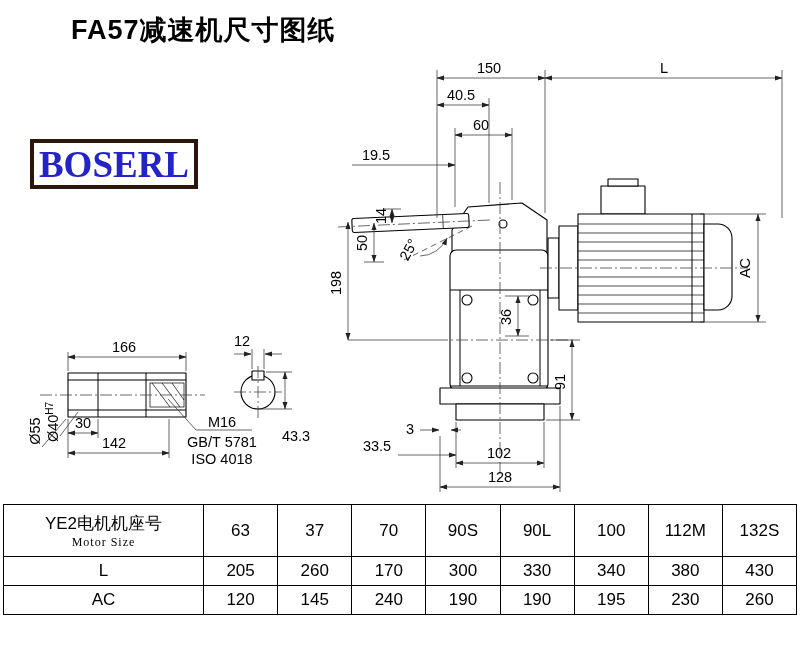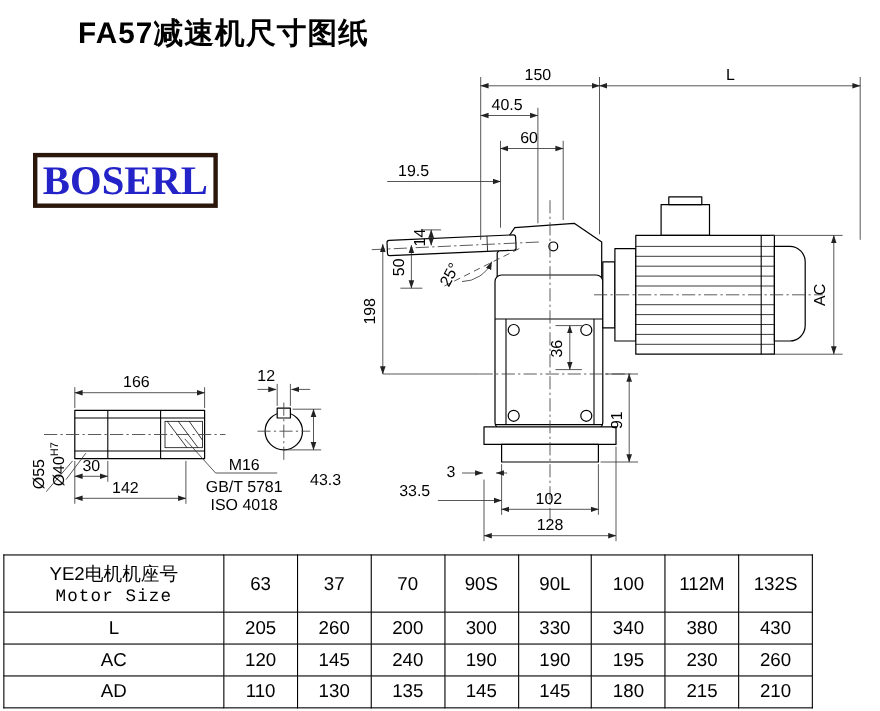--- a/index.html
+++ b/index.html
@@ -11,26 +11,26 @@
   .logo span{font-family:"Liberation Serif",serif;font-weight:bold;font-size:37px;color:#2323c8}
   svg.draw{position:absolute;left:0;top:0}
   .p{fill:#fff;stroke:#000;stroke-width:1.1;stroke-linejoin:round}
   .pl{fill:none;stroke:#000;stroke-width:1}
   .thin{stroke-width:.7}
   .cl{fill:none;stroke:#444;stroke-width:.8;stroke-dasharray:12 3 2 3}
   .el{fill:none;stroke:#333;stroke-width:.75}
   .dl{fill:none;stroke:#333;stroke-width:.75}
   .dash{stroke-dasharray:6 4}
   text.d{font-family:"Liberation Sans",sans-serif;font-size:14.5px;fill:#000;text-anchor:middle}
-  table.tbl{position:absolute;left:3px;top:504px;width:736px;border-collapse:collapse;
+  table.tbl{position:absolute;left:3px;top:504px;width:794px;border-collapse:collapse;
         table-layout:fixed;background:#fff}
   table.tbl td{border:1px solid #000;text-align:center;vertical-align:middle;font-size:17px;
         height:29px;padding:0;overflow:hidden}
   table.tbl tr.hdr td{height:52px}
-  .hdr .mono{font-family:Liberation Mono, monospace;font-size:16px;letter-spacing:1px}
+  .hdr .mono{font-family:Liberation Serif, serif;font-size:12px;letter-spacing:1px}
 </style>
 </head>
 <body>
 
 <div class="title">FA57减速机尺寸图纸</div>
 
 <div class="logo">
   <span>BOSERL</span>
 </div>
 
@@ -213,43 +213,32 @@
     <td>90S</td>
     <td>90L</td>
     <td>100</td>
     <td>112M</td>
     <td>132S</td>
   </tr>
   <tr>
     <td>L</td>
     <td>205</td>
     <td>260</td>
-    <td>200</td>
+    <td>170</td>
     <td>300</td>
     <td>330</td>
     <td>340</td>
     <td>380</td>
     <td>430</td>
   </tr>
   <tr>
     <td>AC</td>
     <td>120</td>
     <td>145</td>
     <td>240</td>
     <td>190</td>
     <td>190</td>
     <td>195</td>
     <td>230</td>
     <td>260</td>
   </tr>
-  <tr>
-    <td>AD</td>
-    <td>110</td>
-    <td>130</td>
-    <td>135</td>
-    <td>145</td>
-    <td>145</td>
-    <td>180</td>
-    <td>215</td>
-    <td>210</td>
-  </tr>
 </tbody>
   </table>
 
 </body></html>

